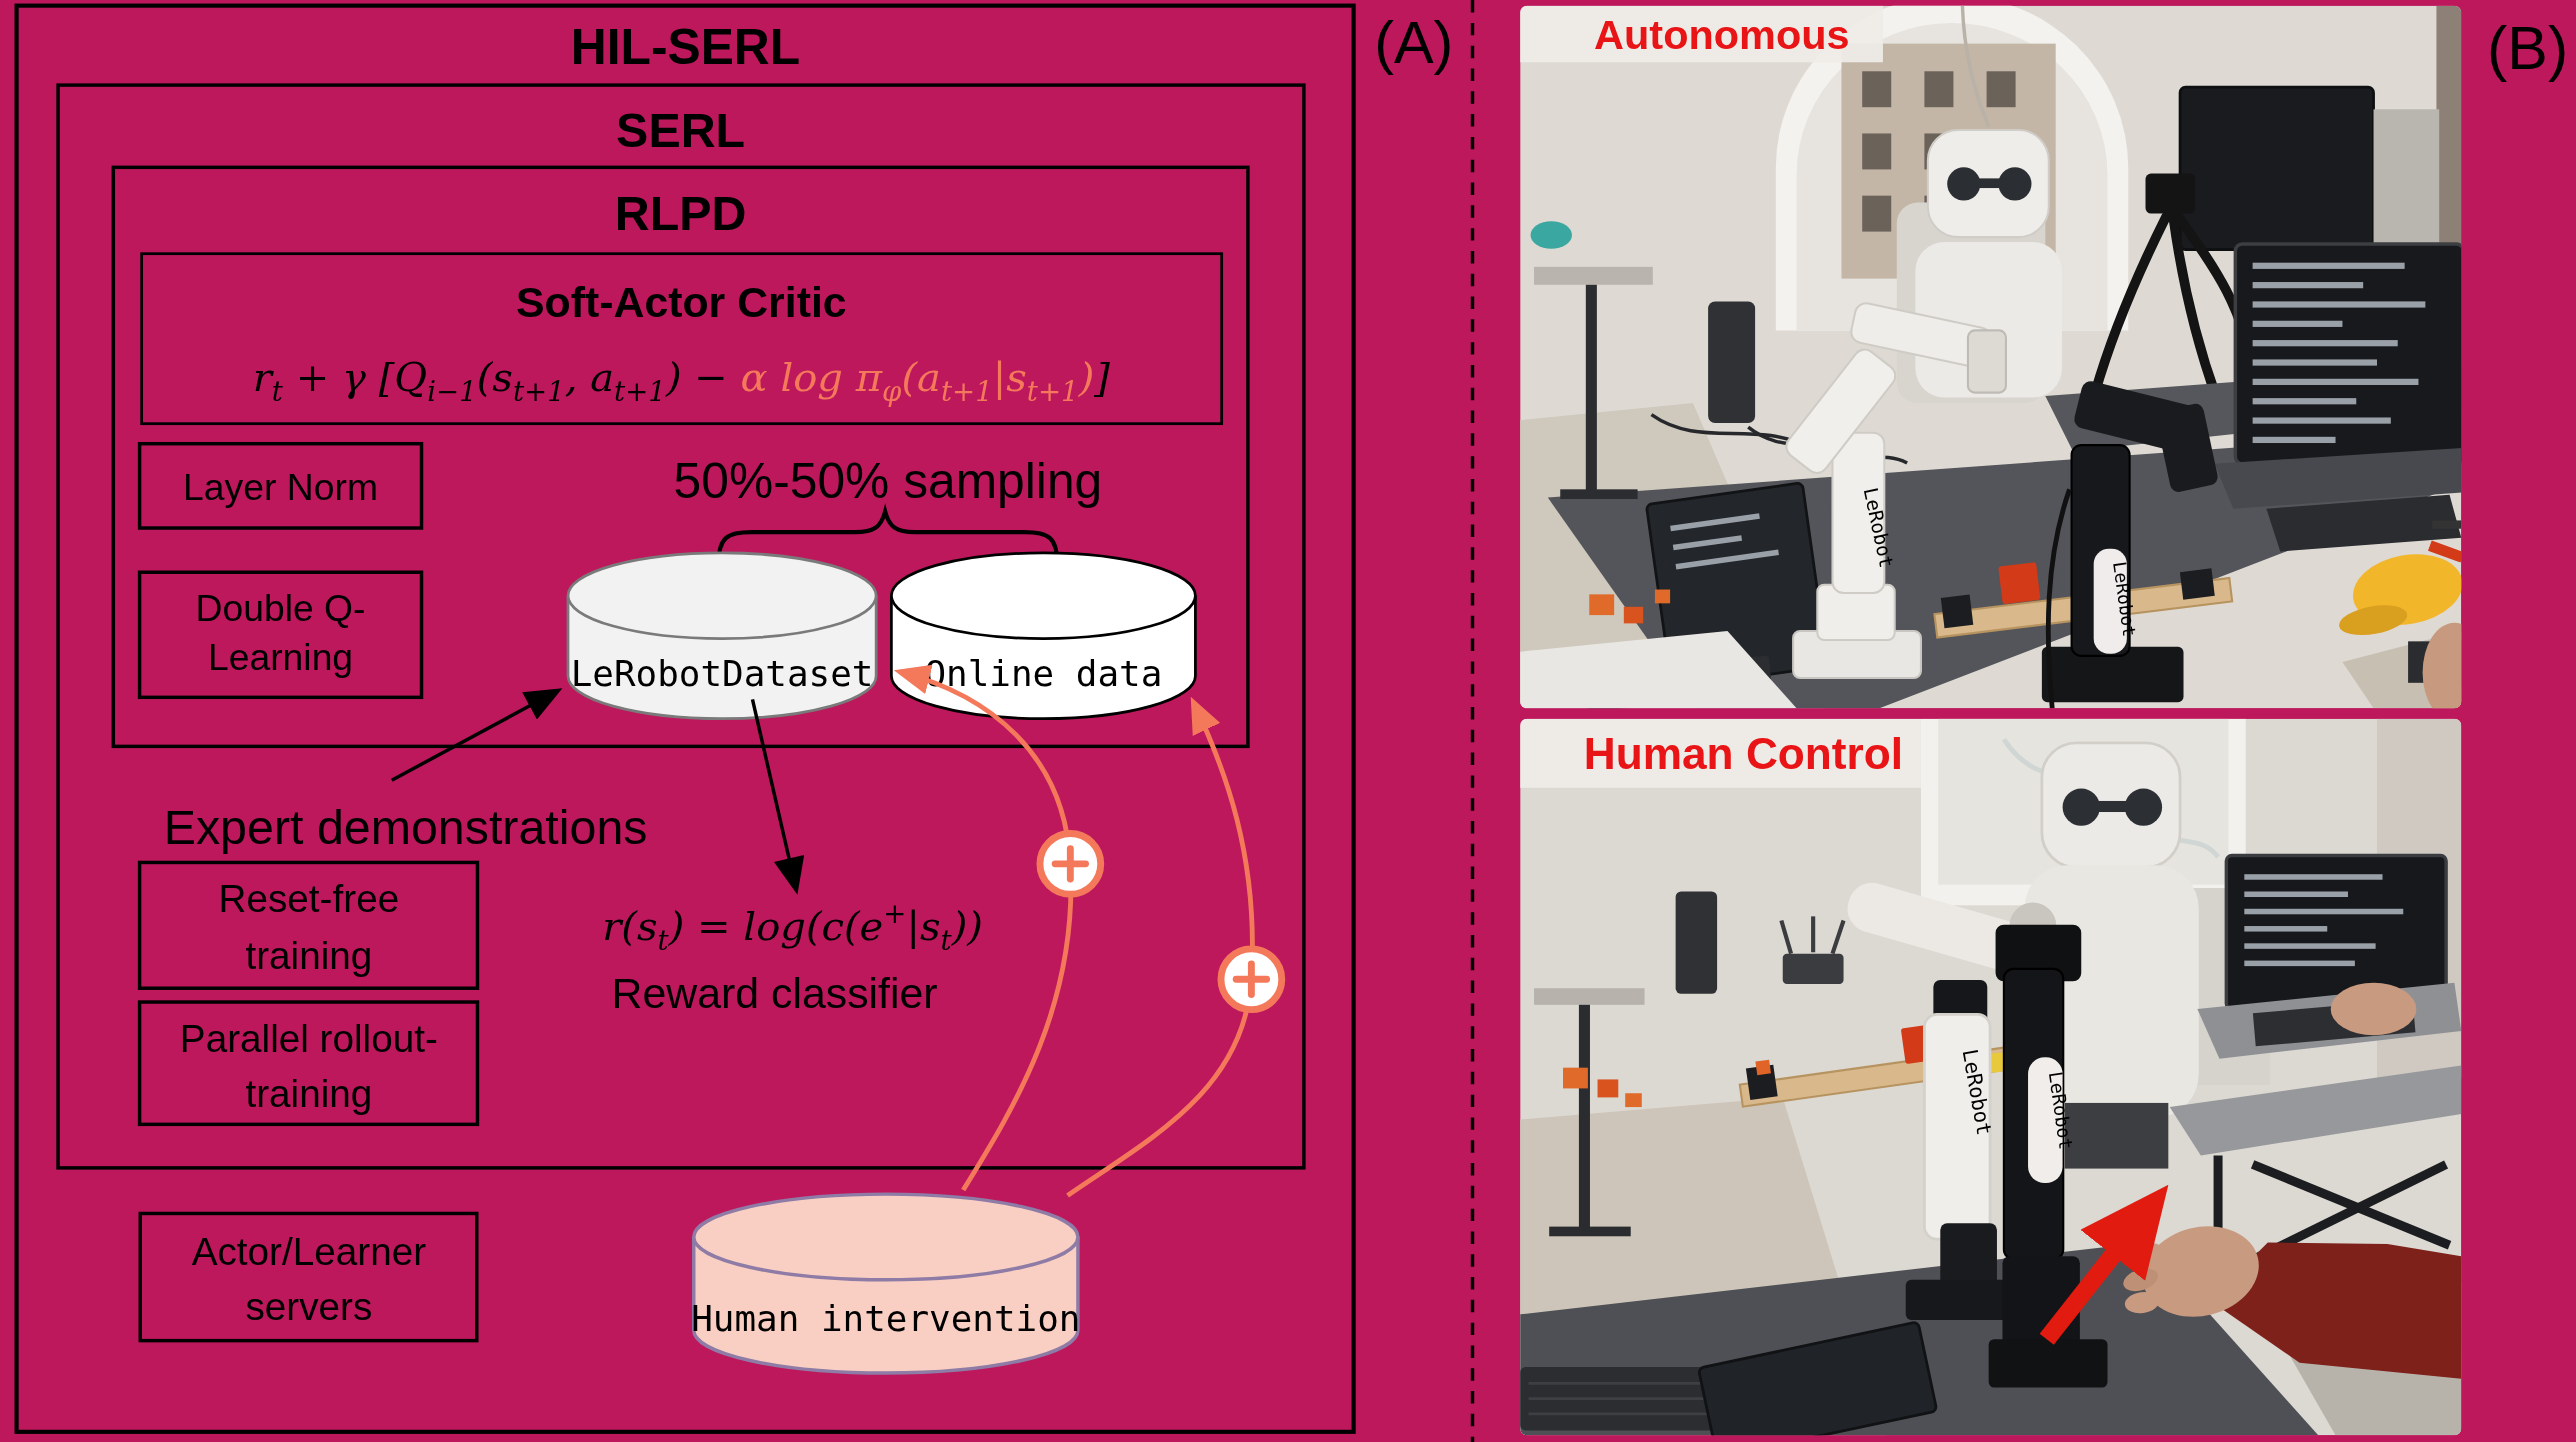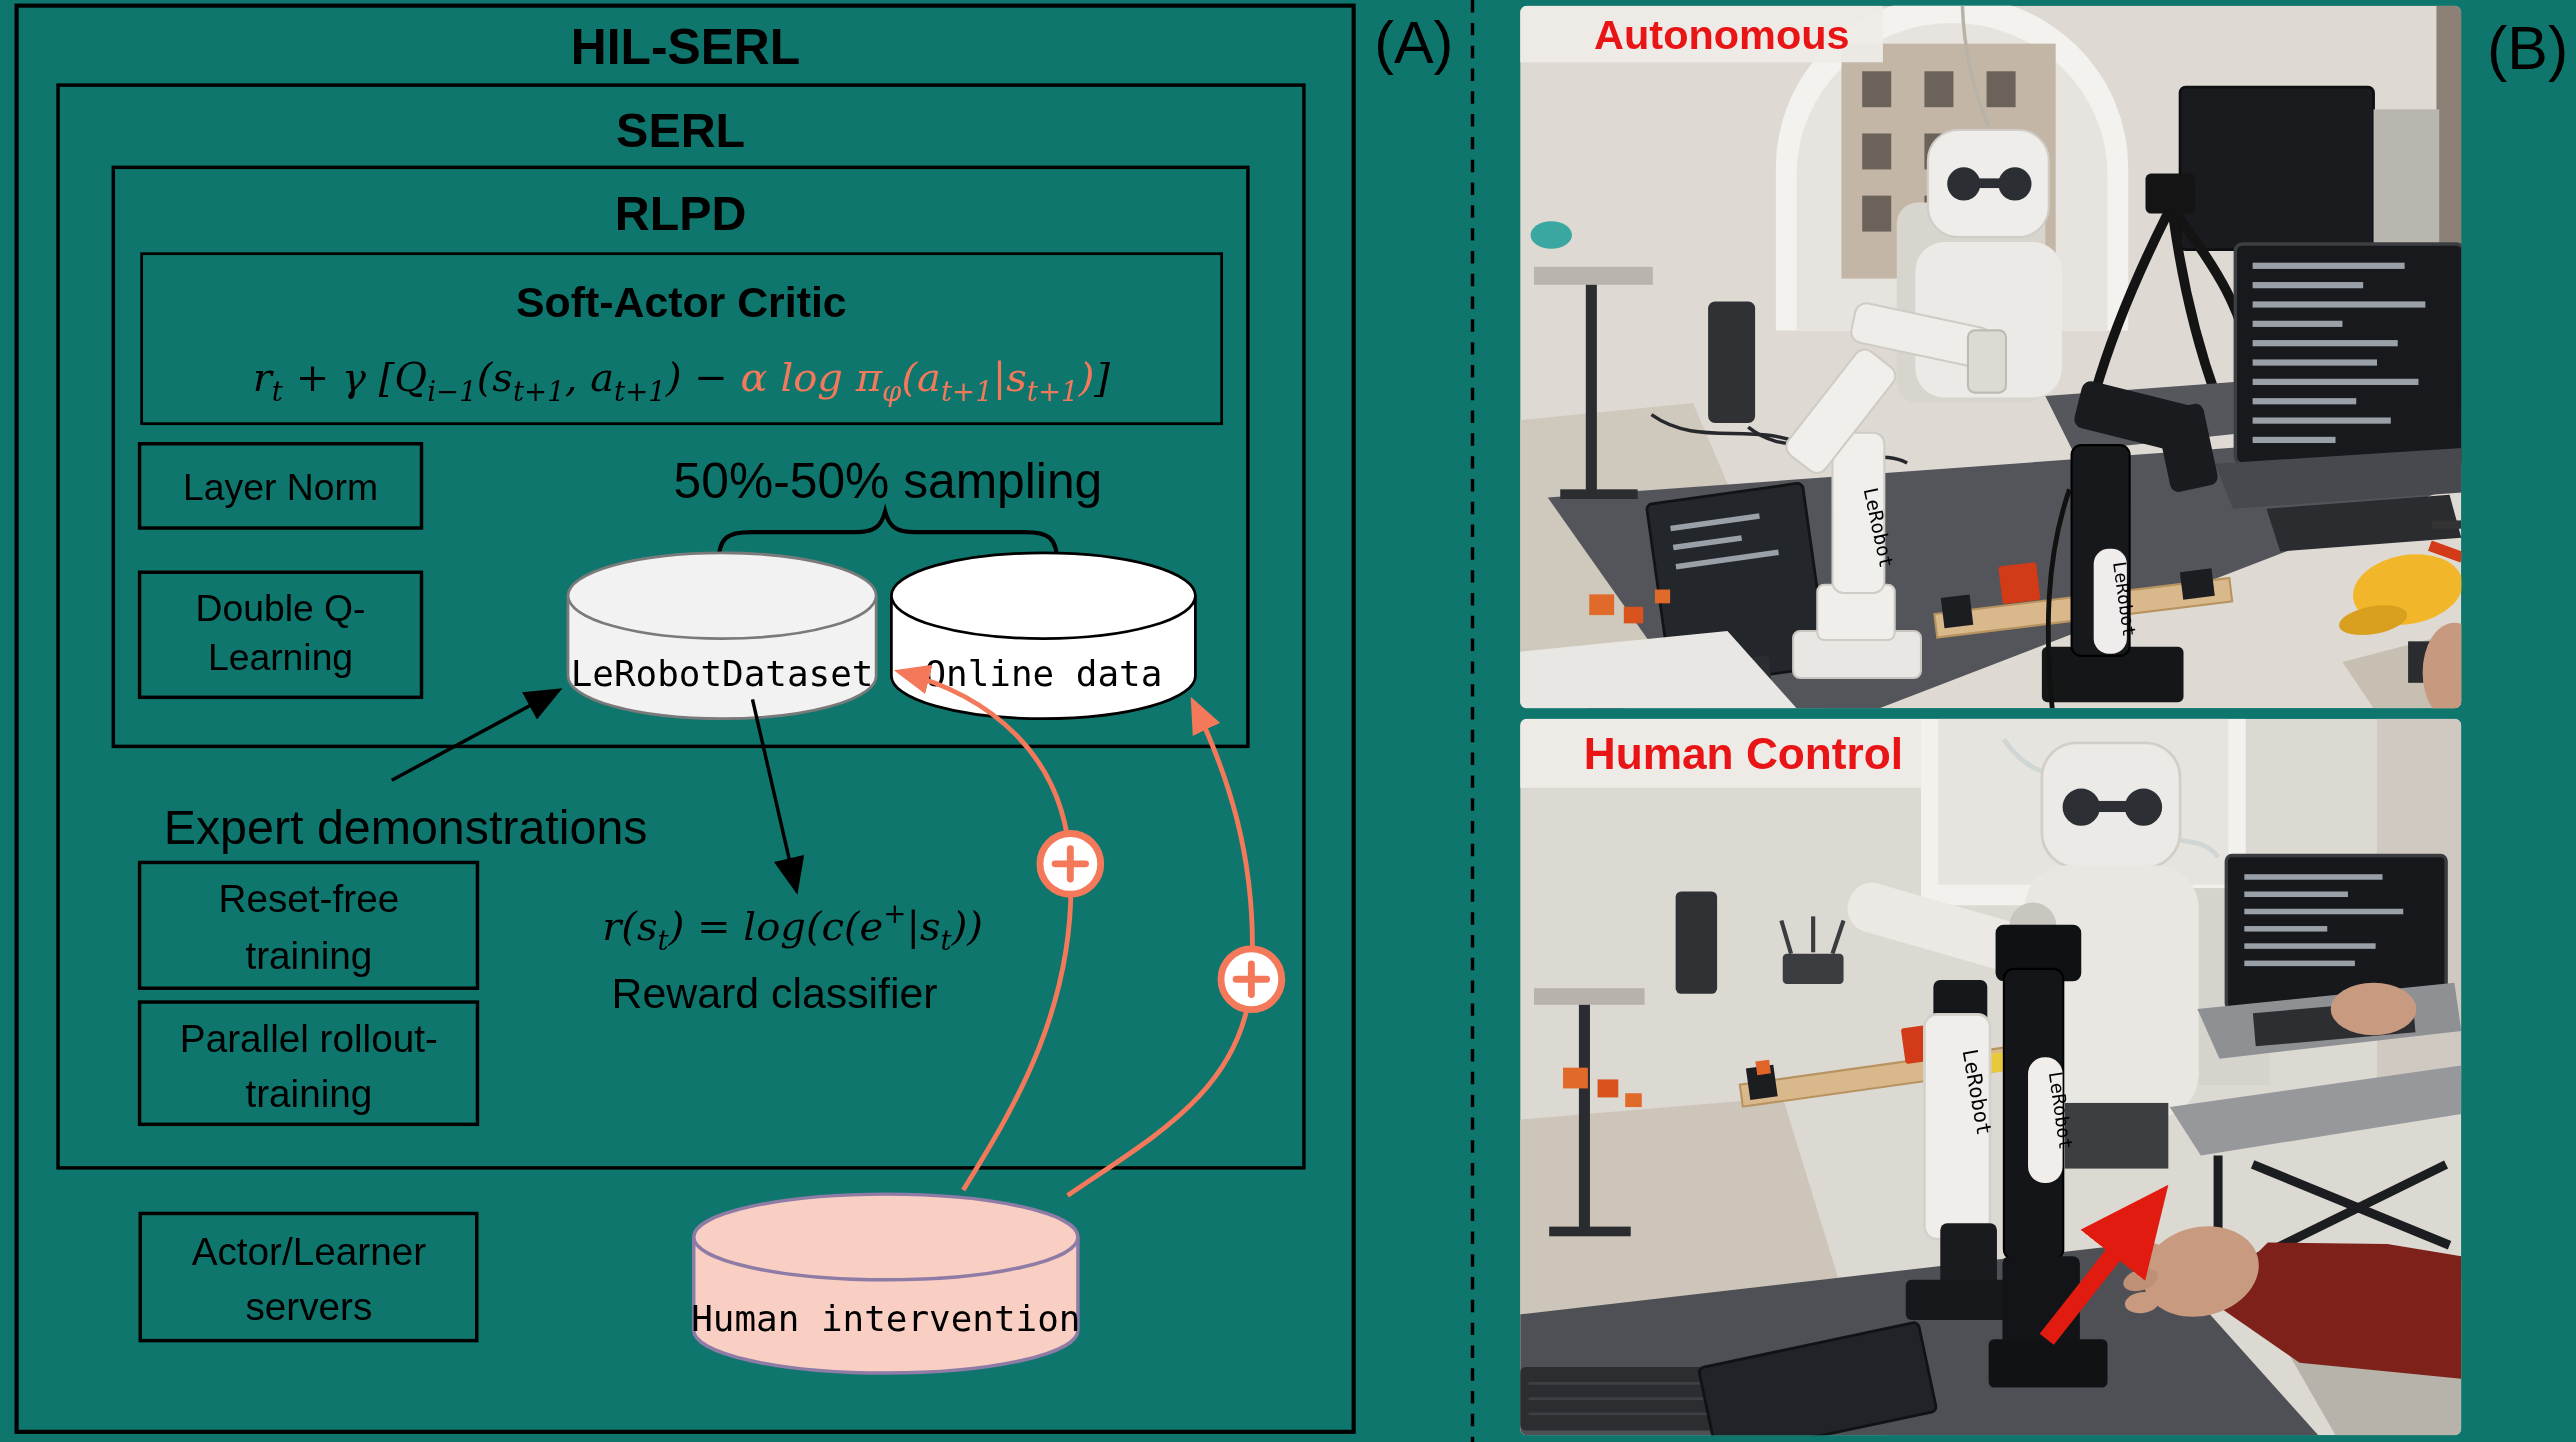--- a/index.html
+++ b/index.html
@@ -1,16 +1,16 @@
 <!DOCTYPE html>
 <html style="font-size:11px"><head>
 <meta charset="utf-8">
 <style>
   html,body{margin:0;padding:0;background:#ffffff;}
-  #stage{position:relative;width:2576px;height:1443px;background:#0f766e;overflow:hidden;}
+  #stage{position:relative;width:2576px;height:1443px;background:#be185d;overflow:hidden;}
   svg{display:block;}
   .t-bold{font-family:"Liberation Sans",sans-serif;font-weight:bold;fill:#000;}
   .t-reg{font-family:"Liberation Sans",sans-serif;fill:#000;}
   .t-math{font-family:"DejaVu Serif",serif;font-style:italic;fill:#000;}
   .t-mono{font-family:"DejaVu Sans Mono",monospace;fill:#000;}
   .ctr{text-anchor:middle;}
   .box{fill:none;stroke:#000;}
   .orange{stroke:#F4795B;fill:none;}
   .codeline{fill:#9aa0a8;}
 </style>

